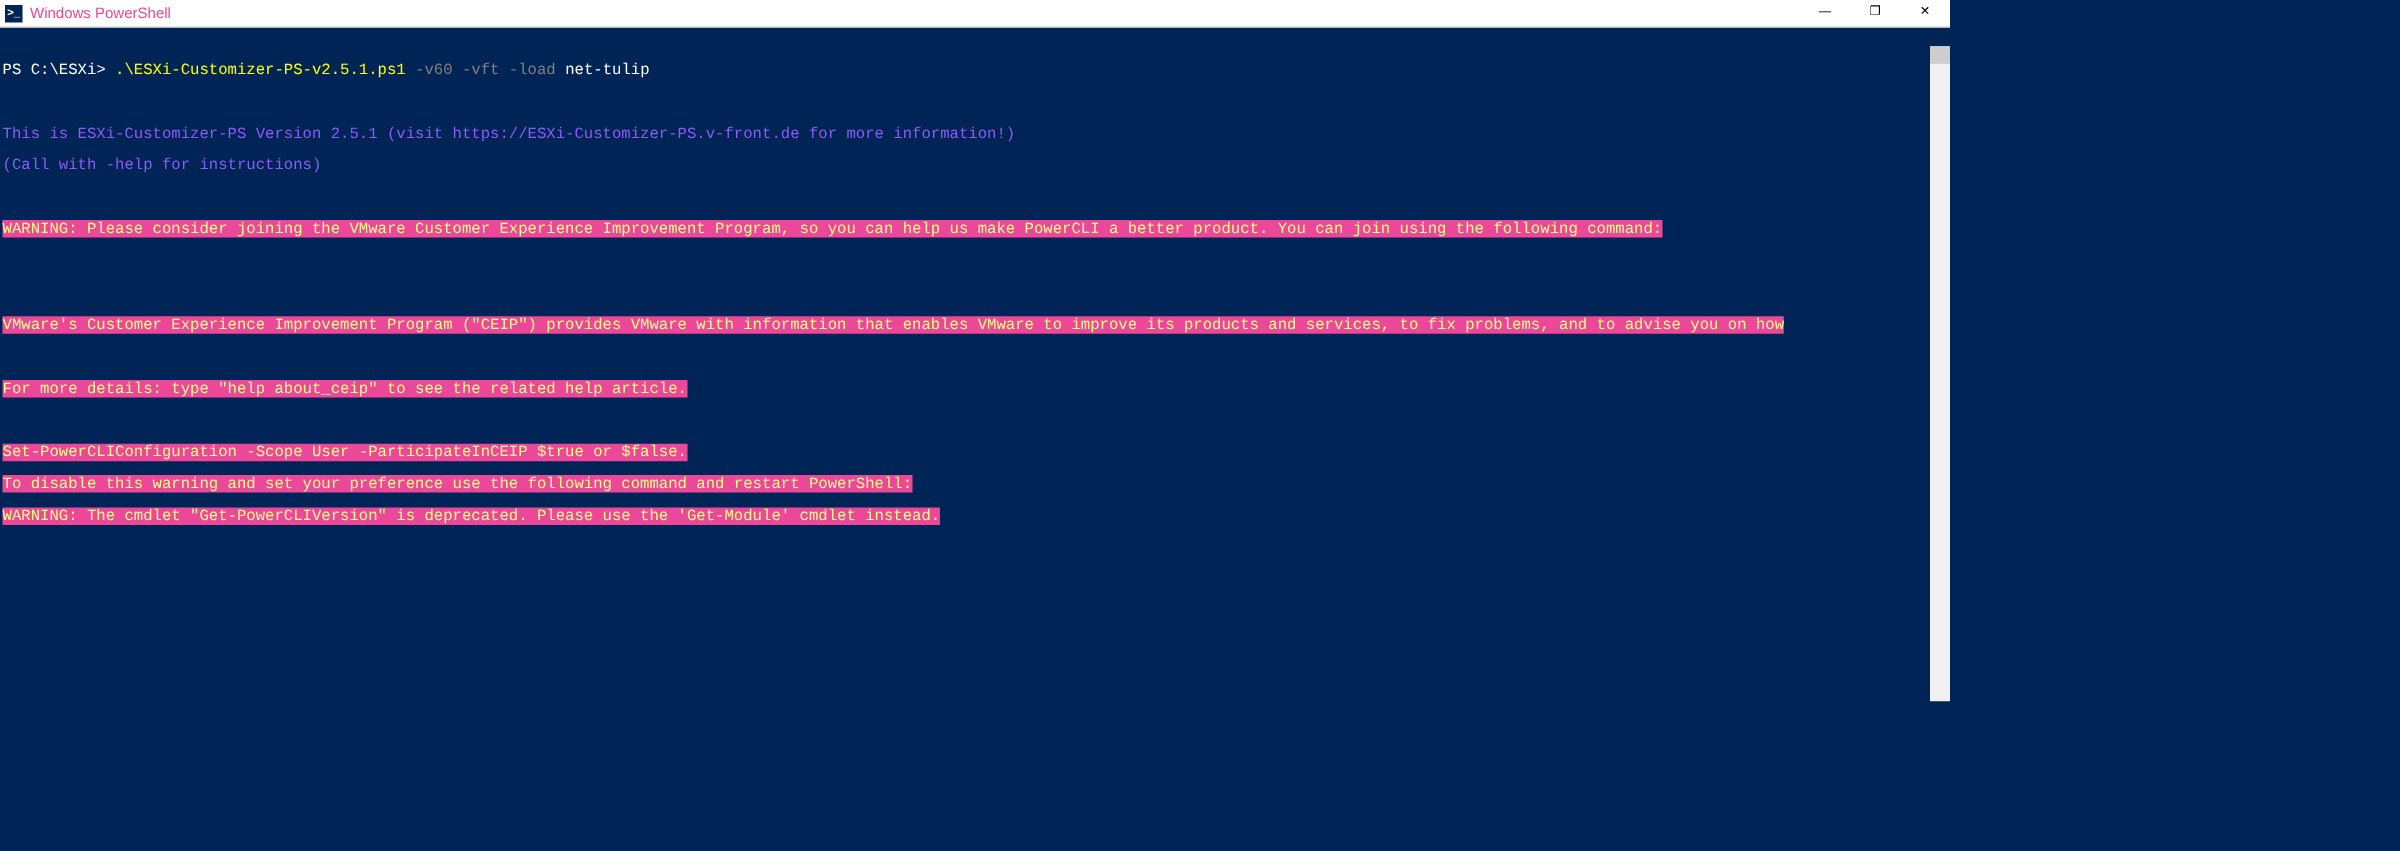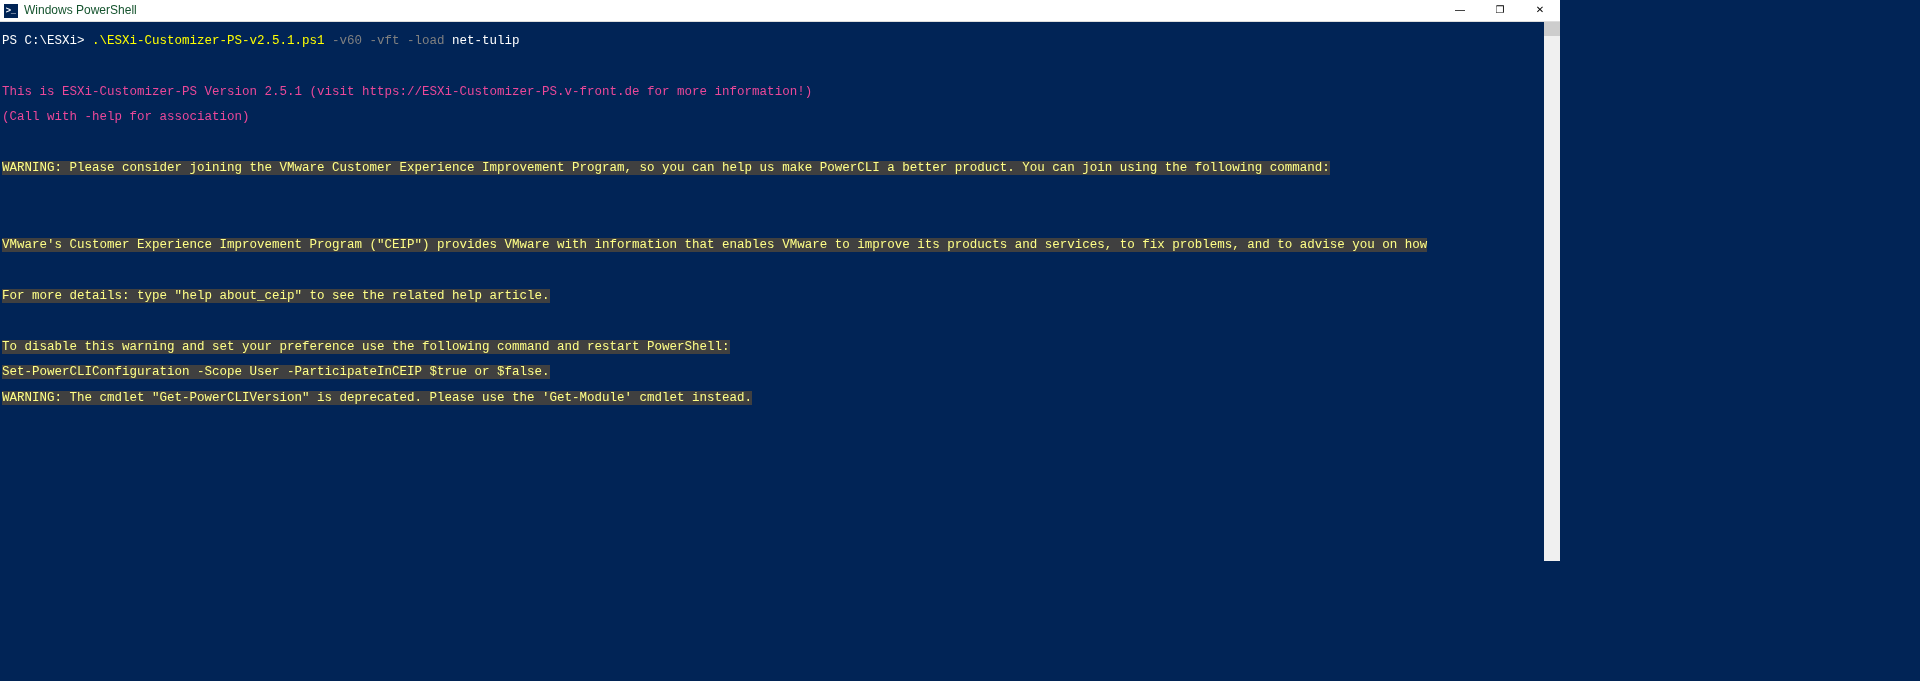--- a/index.html
+++ b/index.html
@@ -25,32 +25,33 @@
     border-bottom: 1px solid #ddd;
     padding-left: 4px;
   }
   .titlebar-left { display: flex; align-items: center; gap: 6px; }
   .ps-icon {
     width: 14px; height: 14px;
     background: #012456;
     display: flex; align-items: center; justify-content: center;
     color: #fff; font-size: 9px; font-weight: bold;
   }
-  .titlebar-title { color: #14532d; text-align: center; }
+  .titlebar-title { color: #ec4899; text-align: center; }
   .window-controls { display: flex; align-items: center; }
   .win-btn {
     width: 40px; height: 22px;
     display: flex; align-items: center; justify-content: center;
     font-family: 'Segoe UI Symbol', sans-serif;
     font-size: 10px;
     color: #000;
   }
   .terminal-wrap {
     position: relative;
     height: calc(100% - 22px);
+    margin-top: 15px;
   }
   .terminal {
     padding: 0 2px;
     white-space: pre;
     height: 100%;
     overflow: hidden;
   }
   .scrollbar {
     position: absolute;
     right: 0; top: 0;
@@ -59,24 +60,24 @@
     background: #f0f0f0;
   }
   .scroll-thumb {
     position: absolute;
     top: 0; left: 0;
     width: 100%;
     height: 14px;
     background: #cdcdcd;
   }
   .s-white  { color: #ffffff; }
-  .s-gray   { color: #ec4899; font-family: Liberation Mono, monospace; }
+  .s-gray   { color: #8b5cf6; font-family: Liberation Mono, monospace; }
   .s-dgray  { color: #808080; }
   .s-yellow { color: #ffff00; }
-  .s-ylhl   { color: #ffff87; background: #404040; }
+  .s-ylhl   { color: #ffff87; background: #ec4899; }
   .ln { display: block; min-height: 1em; }
 </style>
 </head>
 <body>
 
 <div class="titlebar">
   <div class="titlebar-left">
     <div class="ps-icon">&gt;_</div>
     <span class="titlebar-title">Windows PowerShell</span>
   </div>
@@ -85,31 +86,31 @@
     <div class="win-btn">❐</div>
     <div class="win-btn">✕</div>
   </div>
 </div>
 
 <div class="terminal-wrap">
   <div class="terminal">
 <span class="ln"><span class="s-white">PS </span><span class="s-white">C:\ESXi&gt; </span><span class="s-yellow">.\ESXi-Customizer-PS-v2.5.1.ps1</span><span class="s-dgray"> -v60 -vft -load</span><span class="s-white"> net-tulip</span></span>
 <span class="ln">&nbsp;</span>
 <span class="ln s-gray">This is ESXi-Customizer-PS Version 2.5.1 (visit https://ESXi-Customizer-PS.v-front.de for more information!)</span>
-<span class="ln s-gray">(Call with -help for association)</span>
+<span class="ln s-gray">(Call with -help for instructions)</span>
 <span class="ln">&nbsp;</span>
 <span class="ln"><span class="s-ylhl">WARNING: Please consider joining the VMware Customer Experience Improvement Program, so you can help us make PowerCLI a better product. You can join using the following command:</span></span>
 <span class="ln">&nbsp;</span>
 <span class="ln">&nbsp;</span>
 <span class="ln"><span class="s-ylhl">VMware's Customer Experience Improvement Program ("CEIP") provides VMware with information that enables VMware to improve its products and services, to fix problems, and to advise you on how</span></span>
 <span class="ln">&nbsp;</span>
 <span class="ln"><span class="s-ylhl">For more details: type "help about_ceip" to see the related help article.</span></span>
 <span class="ln">&nbsp;</span>
+<span class="ln"><span class="s-ylhl">Set-PowerCLIConfiguration -Scope User -ParticipateInCEIP $true or $false.</span></span>
 <span class="ln"><span class="s-ylhl">To disable this warning and set your preference use the following command and restart PowerShell:</span></span>
-<span class="ln"><span class="s-ylhl">Set-PowerCLIConfiguration -Scope User -ParticipateInCEIP $true or $false.</span></span>
 <span class="ln"><span class="s-ylhl">WARNING: The cmdlet "Get-PowerCLIVersion" is deprecated. Please use the 'Get-Module' cmdlet instead.</span></span>
 <span class="ln">&nbsp;</span>
 
 
 
 
 
 
 
 

